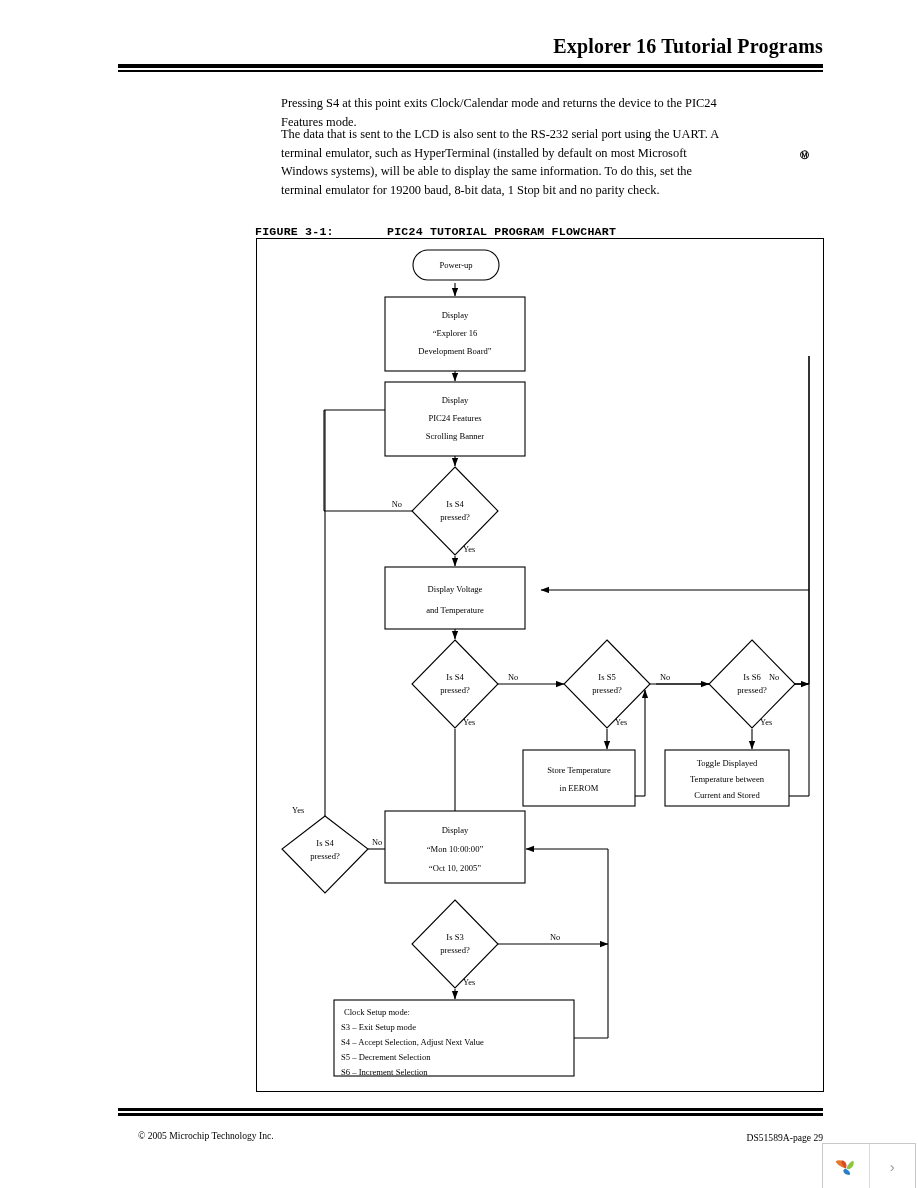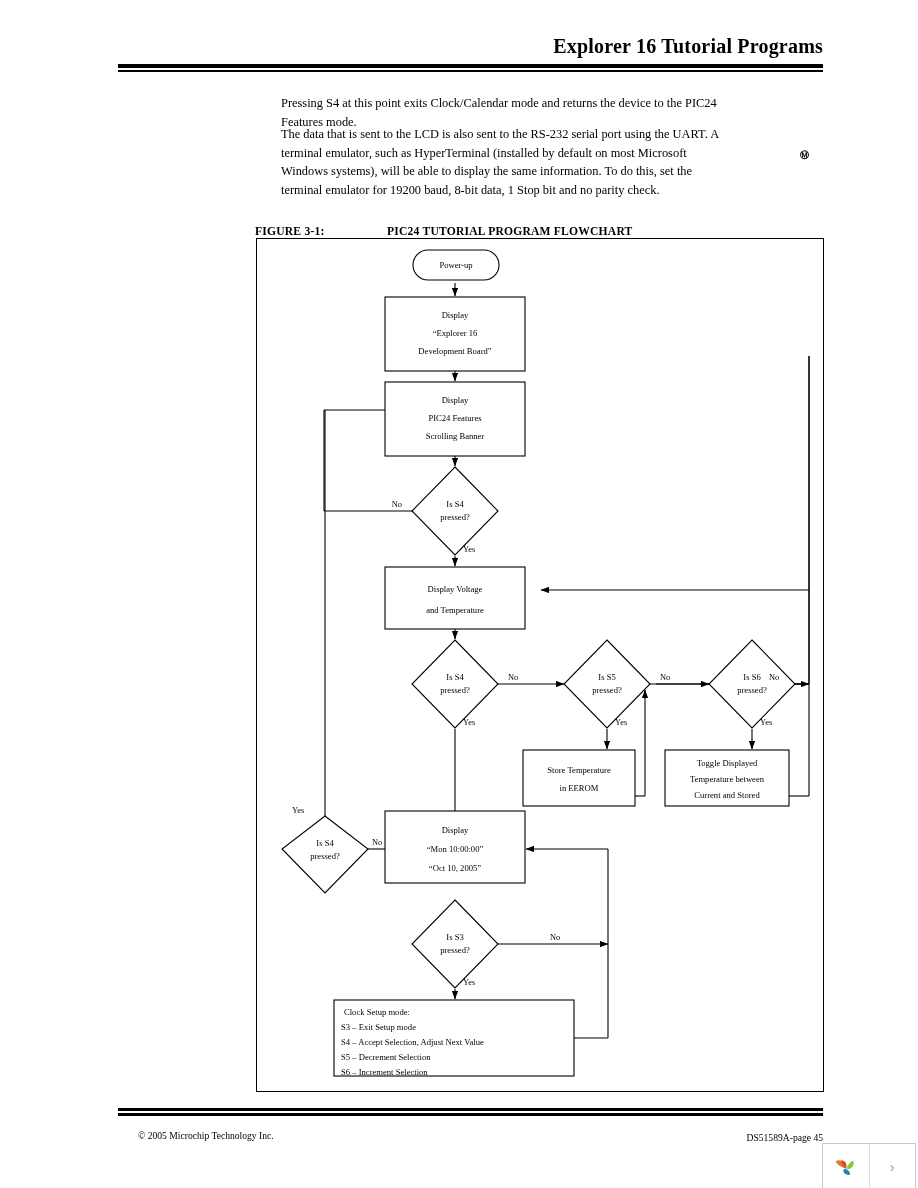--- a/index.html
+++ b/index.html
@@ -18,21 +18,21 @@
   
   .para{position:absolute;left:255px;width:445px;font-size:12.4px;
         line-height:18.6px;text-align:left;margin-left:26px;}
   .p1{top:94px;}
   .p2{top:125px;}
   .reg-mark{position:absolute;left:800px;top:151px;font-size:9px;
             line-height:9px;font-weight:bold;}
 
   
   .fig-cap{position:absolute;left:255px;top:225px;width:570px;
-           font-size:11.6px;font-weight:bold;letter-spacing:.2px;}
+           font-size:11.6px;font-weight:bold;letter-spacing:.2px;font-family:Liberation Mono, monospace;}
   .fig-cap .lbl{display:inline-block;width:132px;}
 
   
   .fig-box{position:absolute;left:256px;top:238px;width:566px;height:852px;
            border:1.3px solid #000;background:#fff;}
   .fig-svg{position:absolute;left:256px;top:238px;}
 
   
   .ft-rule{position:absolute;left:118px;width:705px;background:#000;}
   .ft-rule.r1{top:1108px;height:3px;}
@@ -240,21 +240,21 @@
       <text x="85" y="792">S3 – Exit Setup mode</text>
       <text x="85" y="807">S4 – Accept Selection, Adjust Next Value</text>
       <text x="85" y="822">S5 – Decrement Selection</text>
       <text x="85" y="837">S6 – Increment Selection</text>
     </g>
   </svg>
 
   <div class="ft-rule r1"></div>
   <div class="ft-rule r2"></div>
   <div class="ft-left">© 2005 Microchip Technology Inc.</div>
-  <div class="ft-right">DS51589A-page 45</div>
+  <div class="ft-right">DS51589A-page 29</div>
 
   <div class="widget">
     <div class="cell">
       <svg width="28" height="28" viewBox="0 0 28 28">
         <path d="M13.5,15.5 C8,13.5 4.5,11 3.6,8.2 C6.6,6.6 10.8,7.3 13.4,10.2
                  C14.6,11.6 14.6,14 13.5,15.5 Z" fill="#e8792a"></path>
         <path d="M13.5,15.5 C10.2,12.4 8.8,9.6 9.6,7.2 C12.4,7.3 14.6,9.7
                  14.4,13 C14.3,14 14,14.9 13.5,15.5 Z" fill="#d94a2b"></path>
         <path d="M14.4,15.2 C16.2,11.1 18.6,8.4 21.3,7.8 C22.4,10.3 21.3,13.8
                  18.4,15.6 C17,16.5 15.4,16.3 14.4,15.2 Z" fill="#8cc63f"></path>

